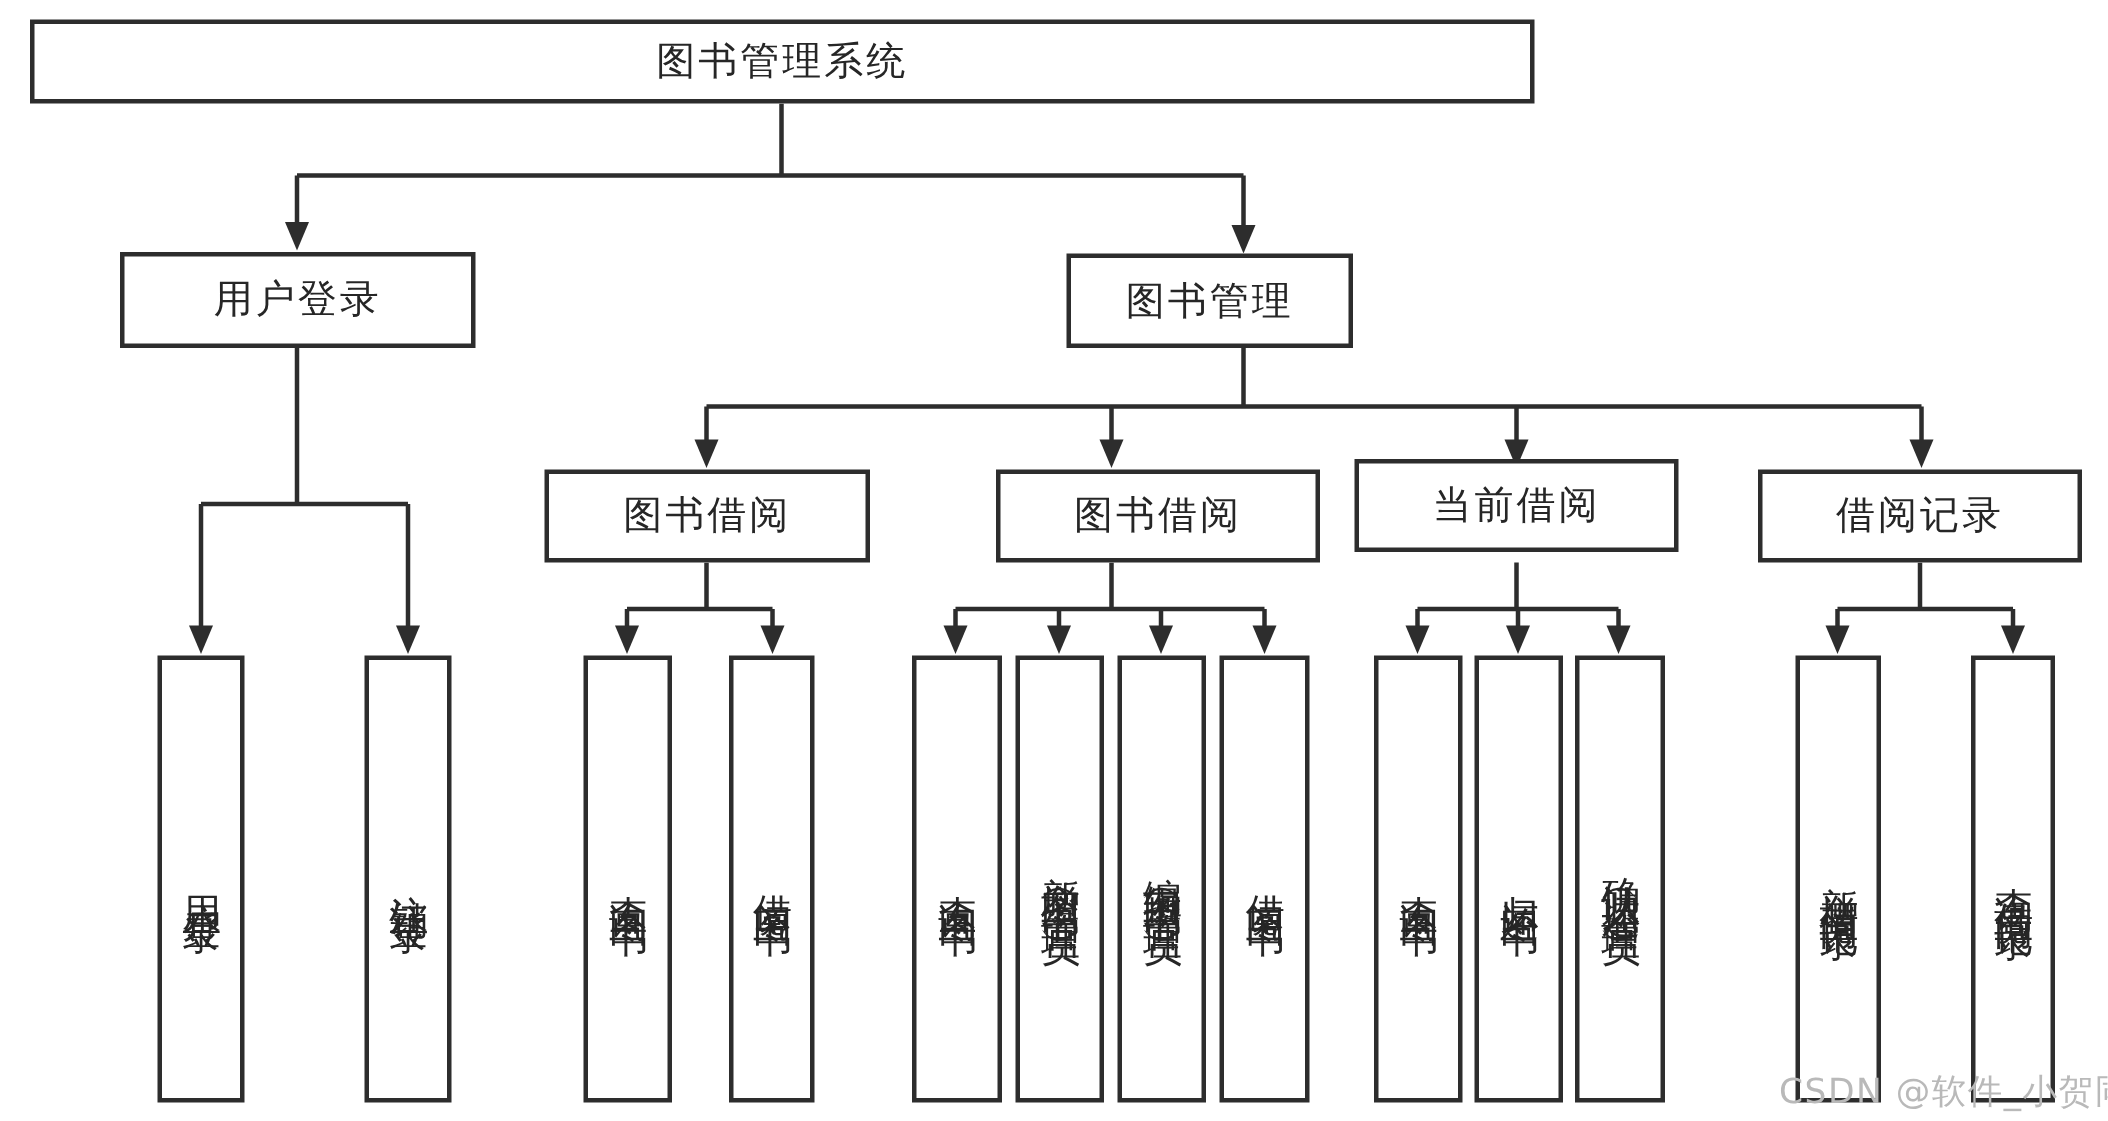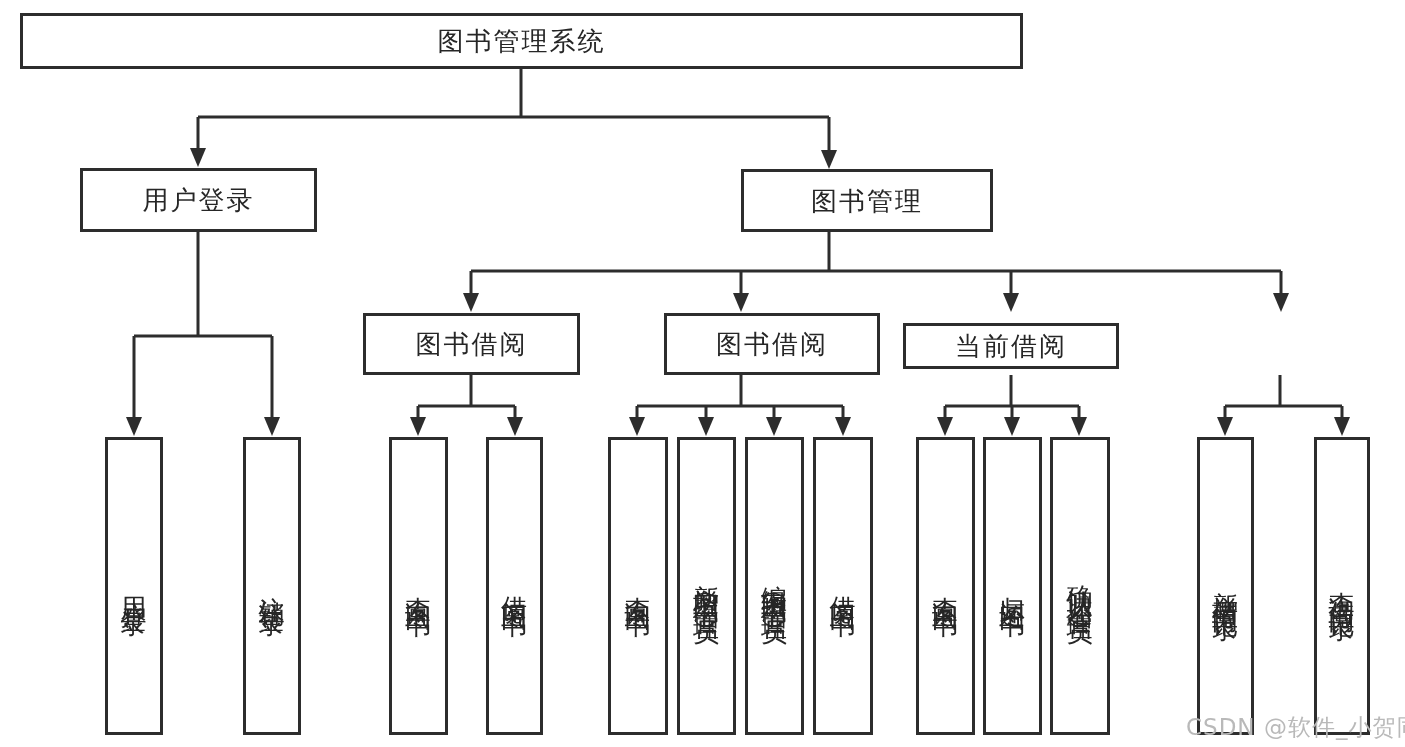--- a/index.html
+++ b/index.html
@@ -90,25 +90,26 @@
       <polygon points="1071,417 1087,417 1079,436"></polygon>
 
       <polygon points="1217,417 1233,417 1225,436"></polygon>
       <polygon points="1334,417 1350,417 1342,436"></polygon>
     </g>
   </svg>
 
   <div class="node hnode" style="left:20px;top:13px;width:1003px;height:56px;">图书管理系统</div>
 
   <div class="node hnode" style="left:80px;top:168px;width:237px;height:64px;">用户登录</div>
-  <div class="node hnode" style="left:711px;top:169px;width:252px;height:63px;margin-left:30px;">图书管理</div>
+  <div class="node hnode" style="left:711px;top:169px;width:191px;height:63px;">图书管理</div>
 
   <div class="node hnode" style="left:363px;top:313px;width:217px;height:62px;">图书借阅</div>
   <div class="node hnode" style="left:633px;top:313px;width:216px;height:62px;margin-left:31px;">图书借阅</div>
-  <div class="node hnode" style="left:903px;top:323px;width:216px;height:46px;">当前借阅</div>
+  <div class="node hnode" style="left:903px;top:306px;width:216px;height:62px;">当前借阅</div>
+  <div class="node hnode" style="left:1172px;top:313px;width:216px;height:62px;">借阅记录</div>
 
   <div class="node vnode" style="left:105px;top:437px;width:58px;height:298px;">用户登录</div>
   <div class="node vnode" style="left:243px;top:437px;width:58px;height:298px;">注销登录</div>
 
   <div class="node vnode" style="left:389px;top:437px;width:59px;height:298px;">查询图书</div>
   <div class="node vnode" style="left:486px;top:437px;width:57px;height:298px;">借阅图书</div>
 
   <div class="node vnode" style="left:608px;top:437px;width:60px;height:298px;">查询图书</div>
   <div class="node vnode" style="left:677px;top:437px;width:59px;height:298px;">新增图书（管理员）</div>
   <div class="node vnode" style="left:745px;top:437px;width:59px;height:298px;">编辑图书（管理员）</div>

